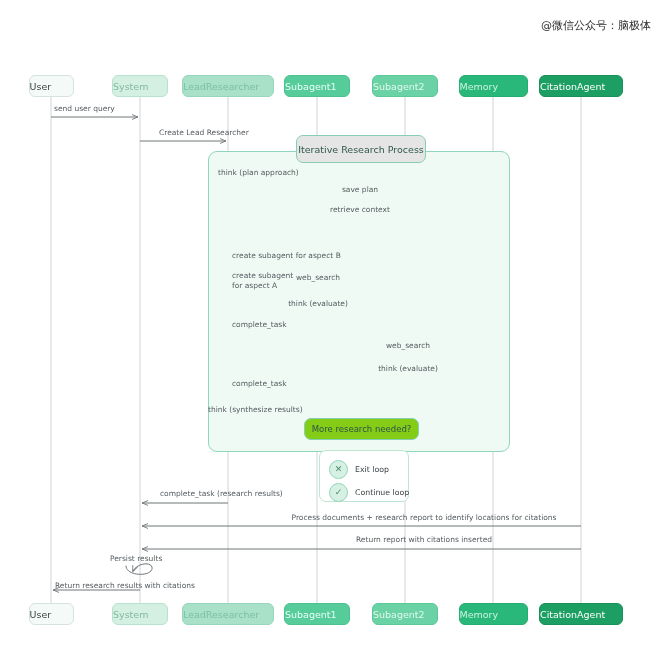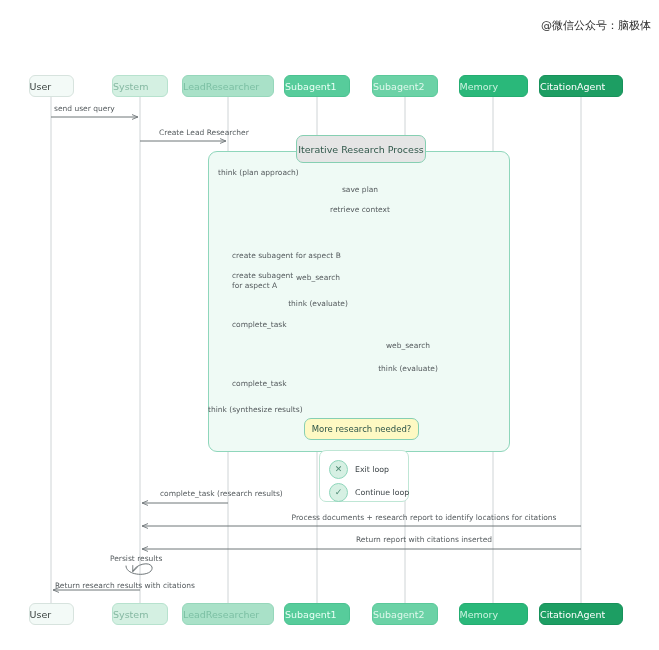--- a/index.html
+++ b/index.html
@@ -61,21 +61,21 @@
     border:1.2px solid #86cfb2;
     border-radius:7px;
     font-size:9.5px;
     color:#31584b;
     display:flex;align-items:center;justify-content:center;
     box-sizing:border-box;
     white-space:nowrap;
   }
   .decision{
     position:absolute;
-    background:#fef9c3;
+    background:#84cc16;
     border:1.2px solid #86cfb2;
     border-radius:7px;
     font-size:8.5px;
     color:#2e5549;
     display:flex;align-items:center;justify-content:center;
     box-sizing:border-box;
     white-space:nowrap;
   }
   .legend{
     position:absolute;

